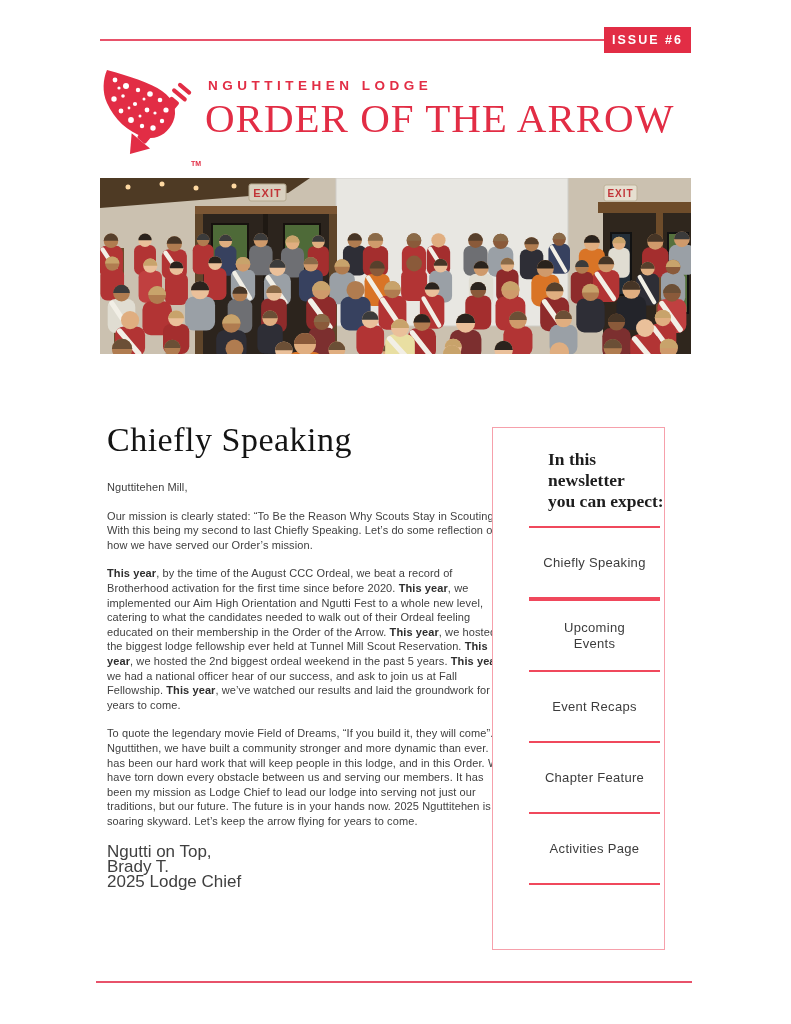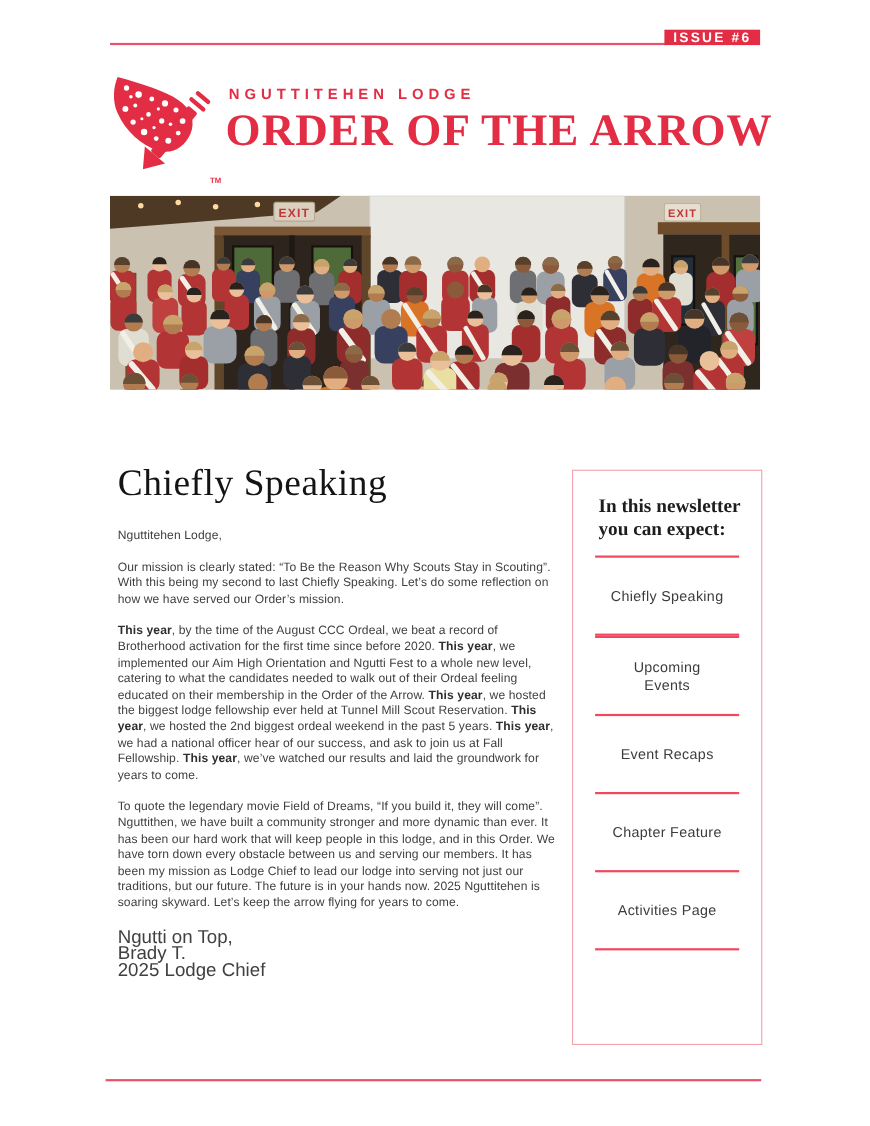--- a/index.html
+++ b/index.html
@@ -5,56 +5,57 @@
   html,body{margin:0;padding:0;}
   body{
     width:791px;height:1024px;background:#ffffff;position:relative;
     font-family:"Liberation Sans",sans-serif;overflow:hidden;
   }
   .page{position:absolute;inset:0;background:#fff;}
 
   
   .top-rule{position:absolute;left:100px;top:39px;width:505px;height:2px;background:#e8526a;}
   .issue-badge{
-    position:absolute;left:604px;top:27px;width:87px;height:14px;
+    position:absolute;left:604px;top:27px;width:87px;height:26px;
     background:#e22d45;color:#fff;display:flex;align-items:center;justify-content:center;
     font-size:12.5px;font-weight:700;letter-spacing:2px;
   }
 
   
   .brand{position:absolute;left:93px;top:62px;width:600px;height:110px;}
   .brand-arrow{position:absolute;left:0;top:4px;}
   .lodge-name{
     position:absolute;left:115px;top:16px;color:#e22d45;font-weight:700;
     font-size:13.5px;letter-spacing:4.5px;
   }
   .org-name{
     position:absolute;left:112px;top:32px;color:#e22d45;
-    font-family:"Liberation Serif",serif;font-size:41px;letter-spacing:1px;white-space:nowrap;font-weight:bold;
+    font-family:"Liberation Serif",serif;font-size:41px;letter-spacing:1px;white-space:nowrap;
   }
 
   
   .photo{position:absolute;left:100px;top:178px;width:591px;height:176px;overflow:hidden;background:#cbc1b0;}
   .photo svg{display:block;}
 
   
   .article{position:absolute;left:107px;top:420px;width:398px;}
   .article-title{
     font-family:"Liberation Serif",serif;font-weight:400;font-size:34px;line-height:40px;
     color:#141414;margin:0 0 20px 0;letter-spacing:0.5px;
   }
   .article p{font-size:11px;line-height:14.6px;color:#404040;margin:0 0 14px 0;letter-spacing:0.1px;}
   .article p .b{font-weight:700;color:#2e2e2e;}
   .signoff{font-size:17px;line-height:14.6px;color:#404040;margin-top:17px;}
 
   
   .toc{
-    position:absolute;left:520px;top:427px;width:173px;height:523px;box-sizing:border-box;
+    position:absolute;left:492px;top:427px;width:173px;height:523px;box-sizing:border-box;
     border:1px solid #f6a0ab;background:#fff;display:flex;flex-direction:column;align-items:center;
     padding-top:21px;
+    padding-left:32px;
   }
   .toc-title{
     align-self:flex-start;padding-left:23px;margin:0 0 14px 0;
     font-family:"Liberation Serif",serif;font-size:17.5px;line-height:21px;color:#1d1d1d;
   }
   .toc-title span{display:block;}
   .toc-divider{width:131px;height:2px;background:#f0485c;flex:none;}
   .toc-item{height:69px;width:100%;display:flex;align-items:center;justify-content:center;flex:none;}
   .toc-item span{
     font-size:13px;color:#3c3c3c;letter-spacing:0.3px;text-align:center;
@@ -454,21 +455,21 @@
           <circle cx="545" cy="206" r="16" fill="none" stroke="#474747" stroke-width="2.5"></circle>
           <circle cx="545" cy="206" r="2.5" fill="#474747"></circle>
           <circle cx="563" cy="215" r="5" fill="none" stroke="#474747" stroke-width="2"></circle>
         </g>
     </svg>
   </figure>
 
   <main class="article">
     <h1 class="article-title">Chiefly Speaking</h1>
     <div id="article-body">
-        <p><span>Nguttitehen Lodge,</span></p>
+        <p><span>Nguttitehen Mill,</span></p>
         <p><span>Our mission is clearly stated: “To Be the Reason Why Scouts Stay in Scouting”. With this being my second to last Chiefly Speaking. Let’s do some reflection on how we have served our Order’s mission.</span></p>
         <p><span class="b">This year</span><span>, by the time of the August CCC Ordeal, we beat a record of Brotherhood activation for the first time since before 2020. </span><span class="b">This year</span><span>, we implemented our Aim High Orientation and Ngutti Fest to a whole new level, catering to what the candidates needed to walk out of their Ordeal feeling educated on their membership in the Order of the Arrow. </span><span class="b">This year</span><span>, we hosted the biggest lodge fellowship ever held at Tunnel Mill Scout Reservation. </span><span class="b">This year</span><span>, we hosted the 2nd biggest ordeal weekend in the past 5 years. </span><span class="b">This year</span><span>, we had a national officer hear of our success, and ask to join us at Fall Fellowship. </span><span class="b">This year</span><span>, we’ve watched our results and laid the groundwork for years to come.</span></p>
         <p><span>To quote the legendary movie Field of Dreams, “If you build it, they will come”. Nguttithen, we have built a community stronger and more dynamic than ever. It has been our hard work that will keep people in this lodge, and in this Order. We have torn down every obstacle between us and serving our members. It has been my mission as Lodge Chief to lead our lodge into serving not just our traditions, but our future. The future is in your hands now. 2025 Nguttitehen is soaring skyward. Let’s keep the arrow flying for years to come.</span></p>
       </div>
     <div class="signoff" id="signoff">
         <div>Ngutti on Top,</div>
         <div>Brady T.</div>
         <div>2025 Lodge Chief</div>
       </div>
   </main>

